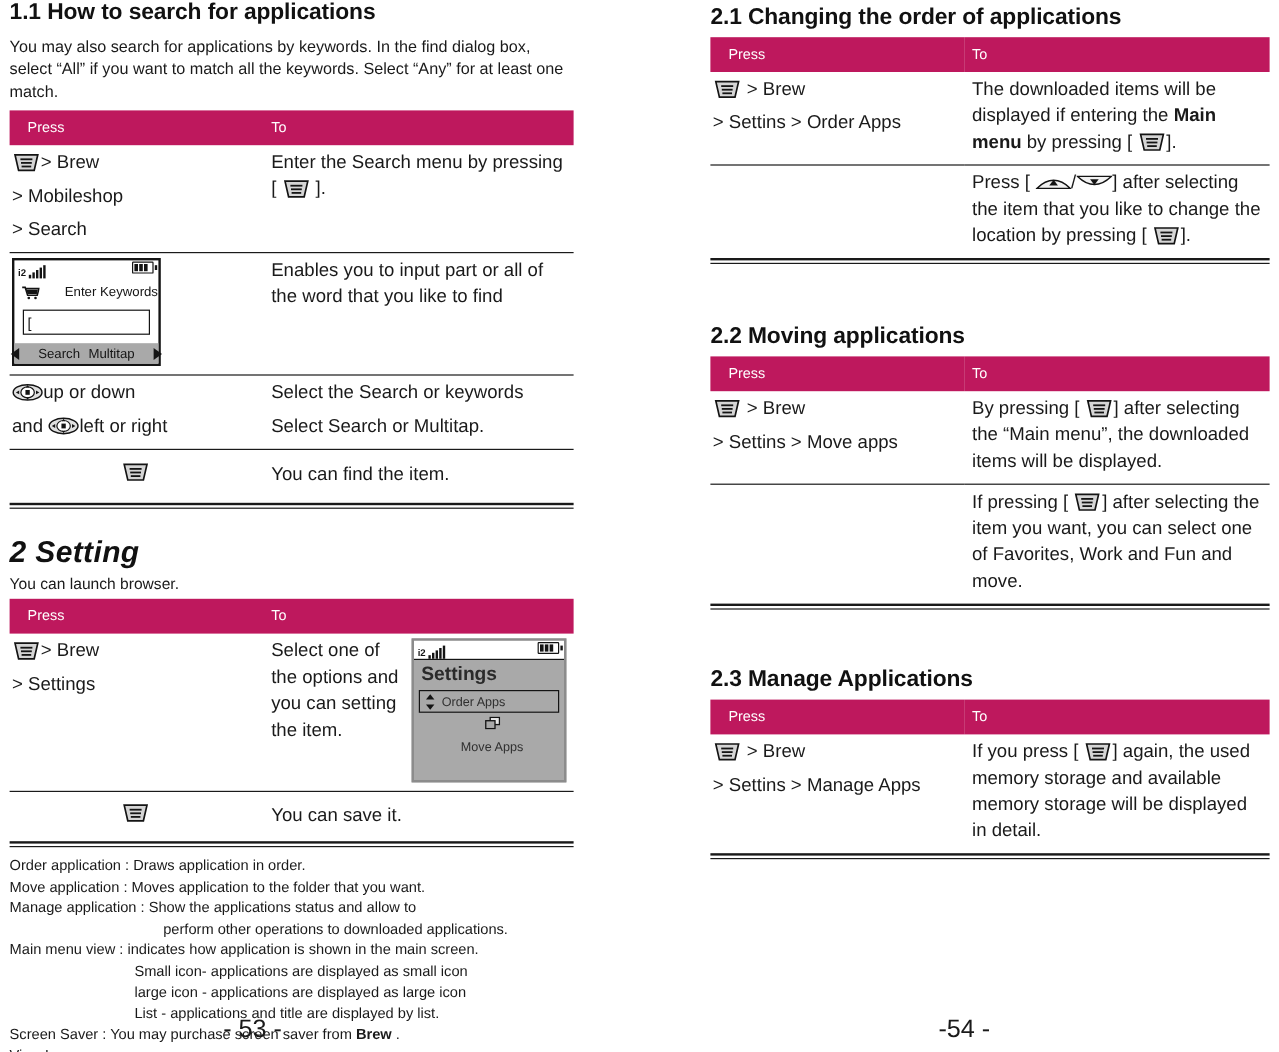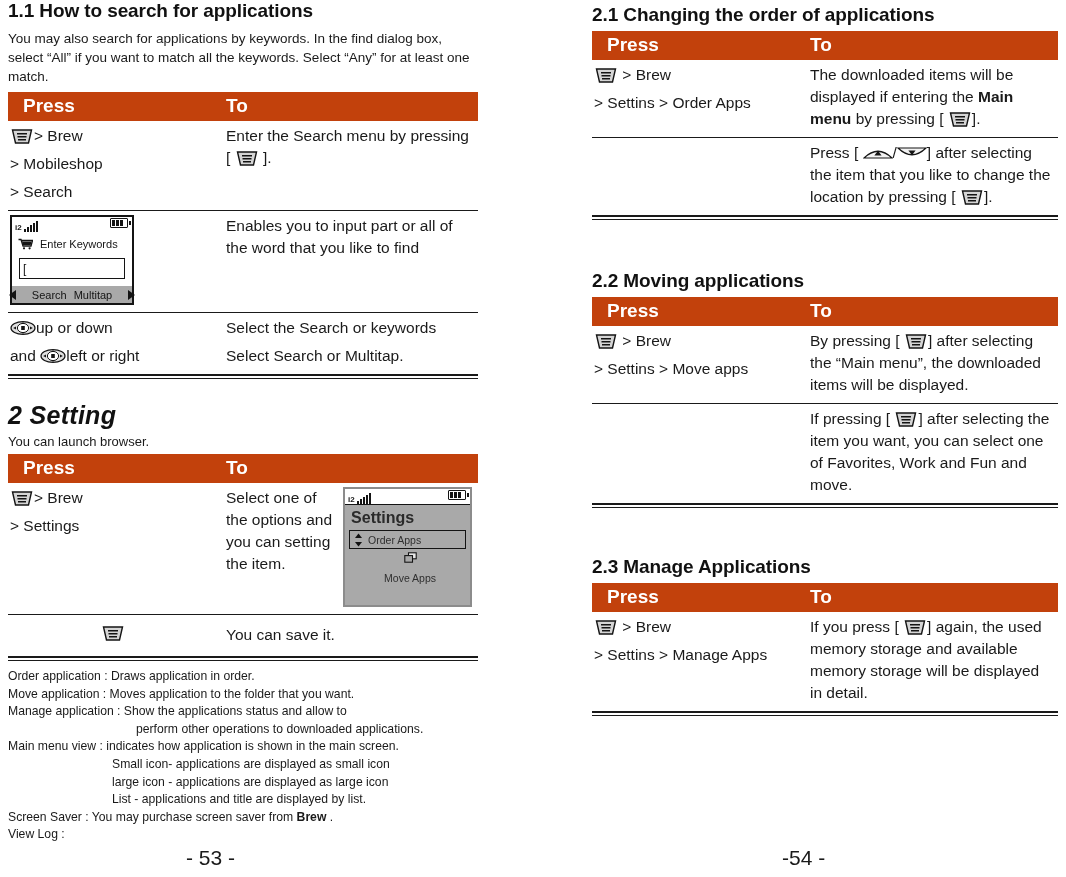--- a/index.html
+++ b/index.html
@@ -66,25 +66,25 @@
     color: #1a1a1a;
   }
 
   
   .ptable {
     width: 100%;
     border-collapse: collapse;
     table-layout: fixed;
   }
   .ptable .hdr th {
-    background: #c2410c;
+    background: #be185d;
     color: #ffffff;
     text-align: left;
-    font-size: 19px;
-    font-weight: bold;
+    font-size: 12px;
+    font-weight: normal;
     padding: 3px 0 4px 0;
     height: 22px;
     vertical-align: middle;
   }
   .ptable .hdr th.c1 { padding-left: 15px; }
   .ptable .hdr th.c2 { padding-left: 6px; }
 
   .ptable td {
     vertical-align: top;
     font-size: 15.5px;
@@ -188,21 +188,21 @@
   .batt b {
     display: block;
     width: 3px;
     height: 6px;
     background: #141414;
   }
 
   .kw-row {
     display: flex;
     align-items: center;
-    gap: 7px;
+    gap: 21px;
     padding: 1px 0 2px 6px;
   }
   .kw-label { font-size: 11px; color: #141414; }
   .cart-icon { width: 15px; height: 12px; display: block; }
 
   .kw-input {
     margin: 1px 7px 0 7px;
     height: 21px;
     border: 1.6px solid #141414;
     background: #fff;
@@ -424,20 +424,33 @@
                   </svg>
               </span><span>left or right</span>
             </span>
           </td>
           <td class="to">
             <span class="press-line">Select  the Search or keywords</span>
             <span class="press-line sp">Select Search or Multitap.</span>
           </td>
         </tr>
 
+        <tr class="rowline">
+          <td class="press" style="text-align:center;padding-top:8px;padding-bottom:12px;">
+            <span class="ico ico-menu">
+              <svg viewBox="0 0 24 17" width="24" height="17">
+                  <path d="M2.5 2 L21.5 2 L18.5 15 L5.5 15 Z" fill="#d5d5d5" stroke="#141414" stroke-width="1.4"></path>
+                  <rect x="7" y="5" width="10" height="1.5" fill="#141414"></rect>
+                  <rect x="7.5" y="8" width="9" height="1.5" fill="#141414"></rect>
+                  <rect x="8" y="11" width="8" height="1.5" fill="#141414"></rect>
+                </svg>
+            </span>
+          </td>
+          <td class="to" style="padding-top:10px;padding-bottom:12px;">You can find the item.</td>
+        </tr>
       </tbody>
     </table>
     <hr class="endrule">
 
     <div style="height:22px"></div>
     <div class="chapter">2  Setting</div>
     <div class="chapter-sub">You can launch browser.</div>
 
     <table class="ptable">
       <colgroup>

